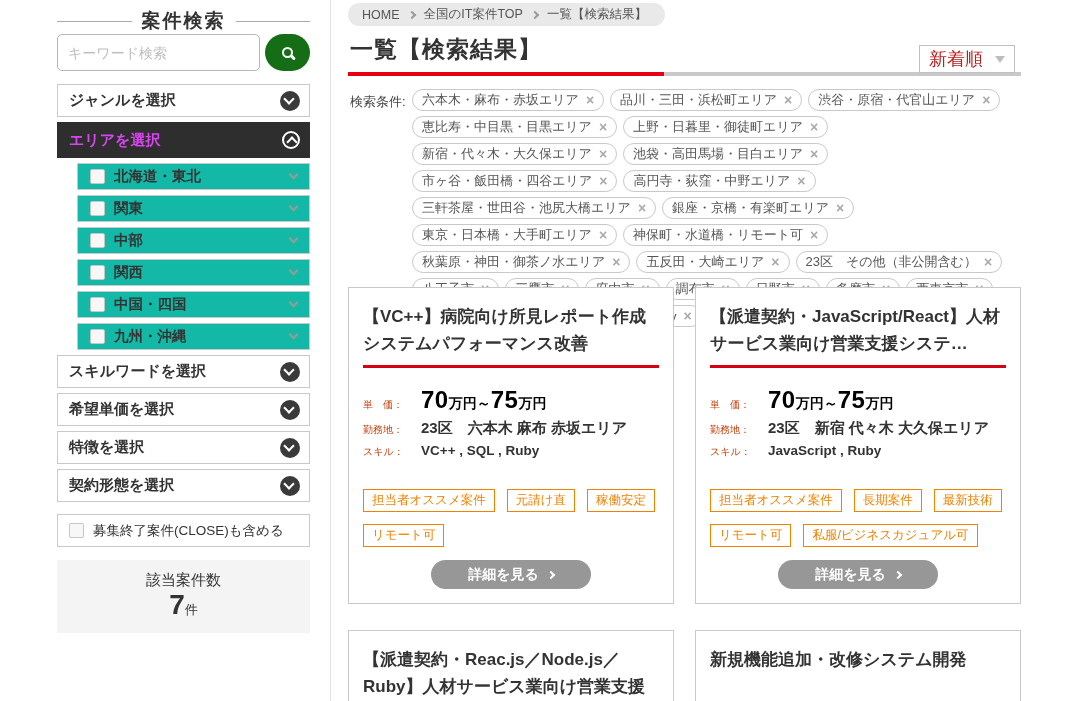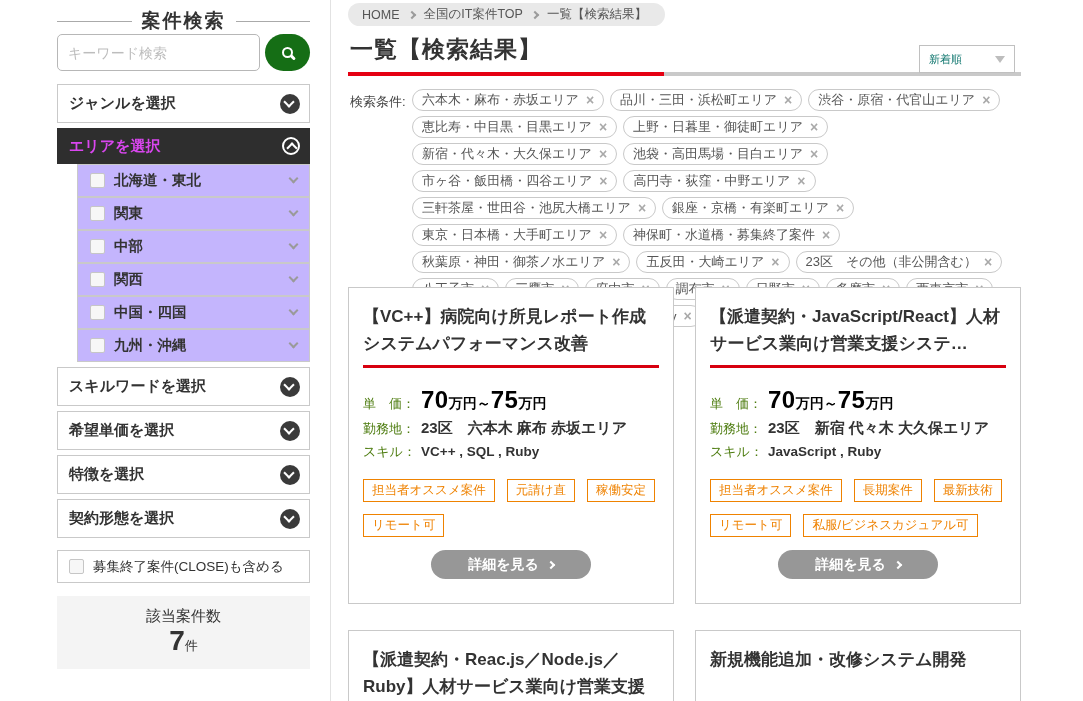--- a/index.html
+++ b/index.html
@@ -13,33 +13,33 @@
   .sb-title::before, .sb-title::after { content:""; flex:1; border-top:1px solid #aaa; }
   .search-row { display:flex; gap:5px; }
   .kw-input { flex:1; height:37px; border:1px solid #b7b7b7; border-radius:5px;
     padding:0 10px; font-size:14px; color:#333; outline:none; }
   .kw-input::placeholder { color:#bdbdbd; }
   .kw-btn { width:54px; height:37px; border:none; border-radius:19px; background:#156e15;
     display:flex; align-items:center; justify-content:center; cursor:pointer; }
   .mag { position:relative; width:11px; height:11px; border:2.5px solid #fff; border-radius:50%; }
   .mag::after { content:""; position:absolute; width:6px; height:2.5px; background:#fff;
     right:-5px; bottom:-2px; transform:rotate(45deg); border-radius:2px; }
-  .acc { height:39px; border:1px solid #c9c9c9; background:#fff; display:flex; align-items:center;
+  .acc { height:33px; border:1px solid #c9c9c9; background:#fff; display:flex; align-items:center;
     justify-content:space-between; padding:0 9px 0 11px; margin-top:5px; font-size:15px;
     font-weight:600; color:#333; cursor:pointer; }
   .acc.first { margin-top:13px; }
   .acc.dark { background:#2e2e2e; border-color:#2e2e2e; color:#d946ef; height:36px; }
   .circle-ic { width:20px; height:20px; border-radius:50%; background:#3a3a3a; position:relative; flex:0 0 auto; }
   .circle-ic::after { content:""; position:absolute; width:6px; height:6px;
     border-right:2px solid #fff; border-bottom:2px solid #fff; left:5px; top:4px; transform:rotate(45deg); }
   .circle-ic.up { background:transparent; border:2px solid #fff; width:18px; height:18px; }
   .circle-ic.up::after { left:4px; top:5px; transform:rotate(225deg); }
   .subwrap { margin-left:20px; }
-  .subrow { height:33px; border:1px solid #c9c9c9; background:#c4b5fd; display:flex; align-items:center;
-    gap:9px; padding:0 12px; cursor:pointer; }
+  .subrow { height:27px; border:1px solid #c9c9c9; background:#14b8a6; display:flex; align-items:center;
+    gap:9px; padding:0 12px; margin-top:5px; cursor:pointer; }
   .cb { width:15px; height:15px; border:1px solid #c6c6c6; background:#f7f7f7; border-radius:2px; flex:0 0 auto; }
   .sublbl { flex:1; font-size:14.5px; font-weight:600; color:#333; }
   .chev { width:7px; height:7px; border-right:2px solid #9a9a9a; border-bottom:2px solid #9a9a9a;
     transform:rotate(45deg); margin-top:-4px; }
   .closerow { height:33px; border:1px solid #c9c9c9; display:flex; align-items:center; gap:9px;
     padding:4px 11px; margin-top:12px; font-size:13.5px; color:#333; cursor:pointer; }
   .countbox { margin-top:13px; background:#f4f4f4; text-align:center; padding:11px 0 12px; }
   .count-lbl { font-size:15px; color:#333; }
   .count-num { font-size:28px; font-weight:bold; line-height:1.1; }
   .count-unit { font-size:13px; font-weight:normal; }
@@ -51,40 +51,40 @@
   .crumb { position:absolute; top:3px; left:0; display:inline-flex; align-items:center; gap:9px;
     background:#e9e9e9; border-radius:12px; height:23px; padding:0 18px 0 14px; font-size:12.5px; color:#555; }
   .crumb a { color:#555; text-decoration:none; cursor:pointer;text-align:right; }
   .csep { width:6px; height:6px; border-right:2px solid #9b9b9b; border-bottom:2px solid #9b9b9b;
     transform:rotate(-45deg); margin-top:1px; }
   .page-title { position:absolute; top:34px; left:2px; font-size:23px; font-weight:bold;
     color:#333; letter-spacing:1px; }
   .title-bar { position:absolute; top:72px; left:0; width:673px; height:4px; background:#c9c9c9; }
   .title-bar .red { width:316px; height:4px; background:#e50012; }
   .sortbox { position:absolute; top:45px; right:6px; width:96px; height:28px; border:1px solid #c0c0c0;
-    display:flex; align-items:center; justify-content:space-between; padding:0 9px; font-size:11px;
-    color:#0f766e; background:#fff; cursor:pointer; }
+    display:flex; align-items:center; justify-content:space-between; padding:0 9px; font-size:18px;
+    color:#b91c1c; background:#fff; cursor:pointer; }
   .tri { width:0; height:0; border-left:5px solid transparent; border-right:5px solid transparent;
     border-top:7px solid #bdbdbd; }
   .cond { position:absolute; top:89px; left:2px; width:670px; display:flex; }
   .cond-lbl { flex:0 0 62px; font-size:13px; color:#444; padding-top:4px; }
   .chips { flex:1; display:flex; flex-wrap:wrap; gap:5px 6px; }
   .chip { height:22px; border:1px solid #c9c9c9; border-radius:12px; background:#fff;
     display:inline-flex; align-items:center; gap:7px; padding:0 9px; font-size:13px; color:#555; }
   .chip .x { color:#a9a9a9; font-size:14px; font-weight:bold; line-height:1; cursor:pointer; }
 
   .cards { position:absolute; top:287px; left:0; width:673px; display:grid;
     grid-template-columns:326px 326px; column-gap:21px; row-gap:26px; }
-  .card { border:1px solid #c9c9c9; background:#fff; padding:15px 14px 24px; height:317px;
+  .card { border:1px solid #c9c9c9; background:#fff; padding:15px 14px 14px; height:317px;
     display:flex; flex-direction:column; }
   .card.partial { height:200px; }
   .c-title { font-size:17px; font-weight:bold; color:#333; line-height:1.6; min-height:55px; }
   .c-underline { height:3px; background:#d7000f; margin:7px 0 13px; }
   .c-row { display:flex; align-items:baseline; margin-top:5px; }
-  .c-lbl { flex:0 0 58px; font-size:13px; color:#4d7c0f; }
+  .c-lbl { flex:0 0 58px; font-size:10px; color:#c2410c; }
   .c-price { color:#000000; font-weight:bold; font-size:14px; white-space:nowrap; }
   .c-price .num { font-size:24px; letter-spacing:0.5px; }
   .c-loc, .c-skill { font-size:15px; font-weight:bold; color:#333; }
   .c-skill { font-size:13.5px; }
   .c-tags { margin-top:auto; display:flex; flex-wrap:wrap; gap:12px; margin-bottom:13px; }
   .ctag { border:1px solid #ef8200; color:#ef8200; background:#fff; font-size:12.5px;
     padding:3px 8px; line-height:1.2; }
   .detail-btn { align-self:center; width:160px; height:29px; border:none; border-radius:15px;
     background:#979797; color:#fff; font-size:14px; font-weight:bold; display:flex;
     align-items:center; justify-content:center; gap:9px; cursor:pointer; }
@@ -248,21 +248,21 @@
         </span>
         <span class="chip">
           <span>銀座・京橋・有楽町エリア</span>
           <span class="x">×</span>
         </span>
         <span class="chip">
           <span>東京・日本橋・大手町エリア</span>
           <span class="x">×</span>
         </span>
         <span class="chip">
-          <span>神保町・水道橋・募集終了案件</span>
+          <span>神保町・水道橋・リモート可</span>
           <span class="x">×</span>
         </span>
         <span class="chip">
           <span>秋葉原・神田・御茶ノ水エリア</span>
           <span class="x">×</span>
         </span>
         <span class="chip">
           <span>五反田・大崎エリア</span>
           <span class="x">×</span>
         </span>

